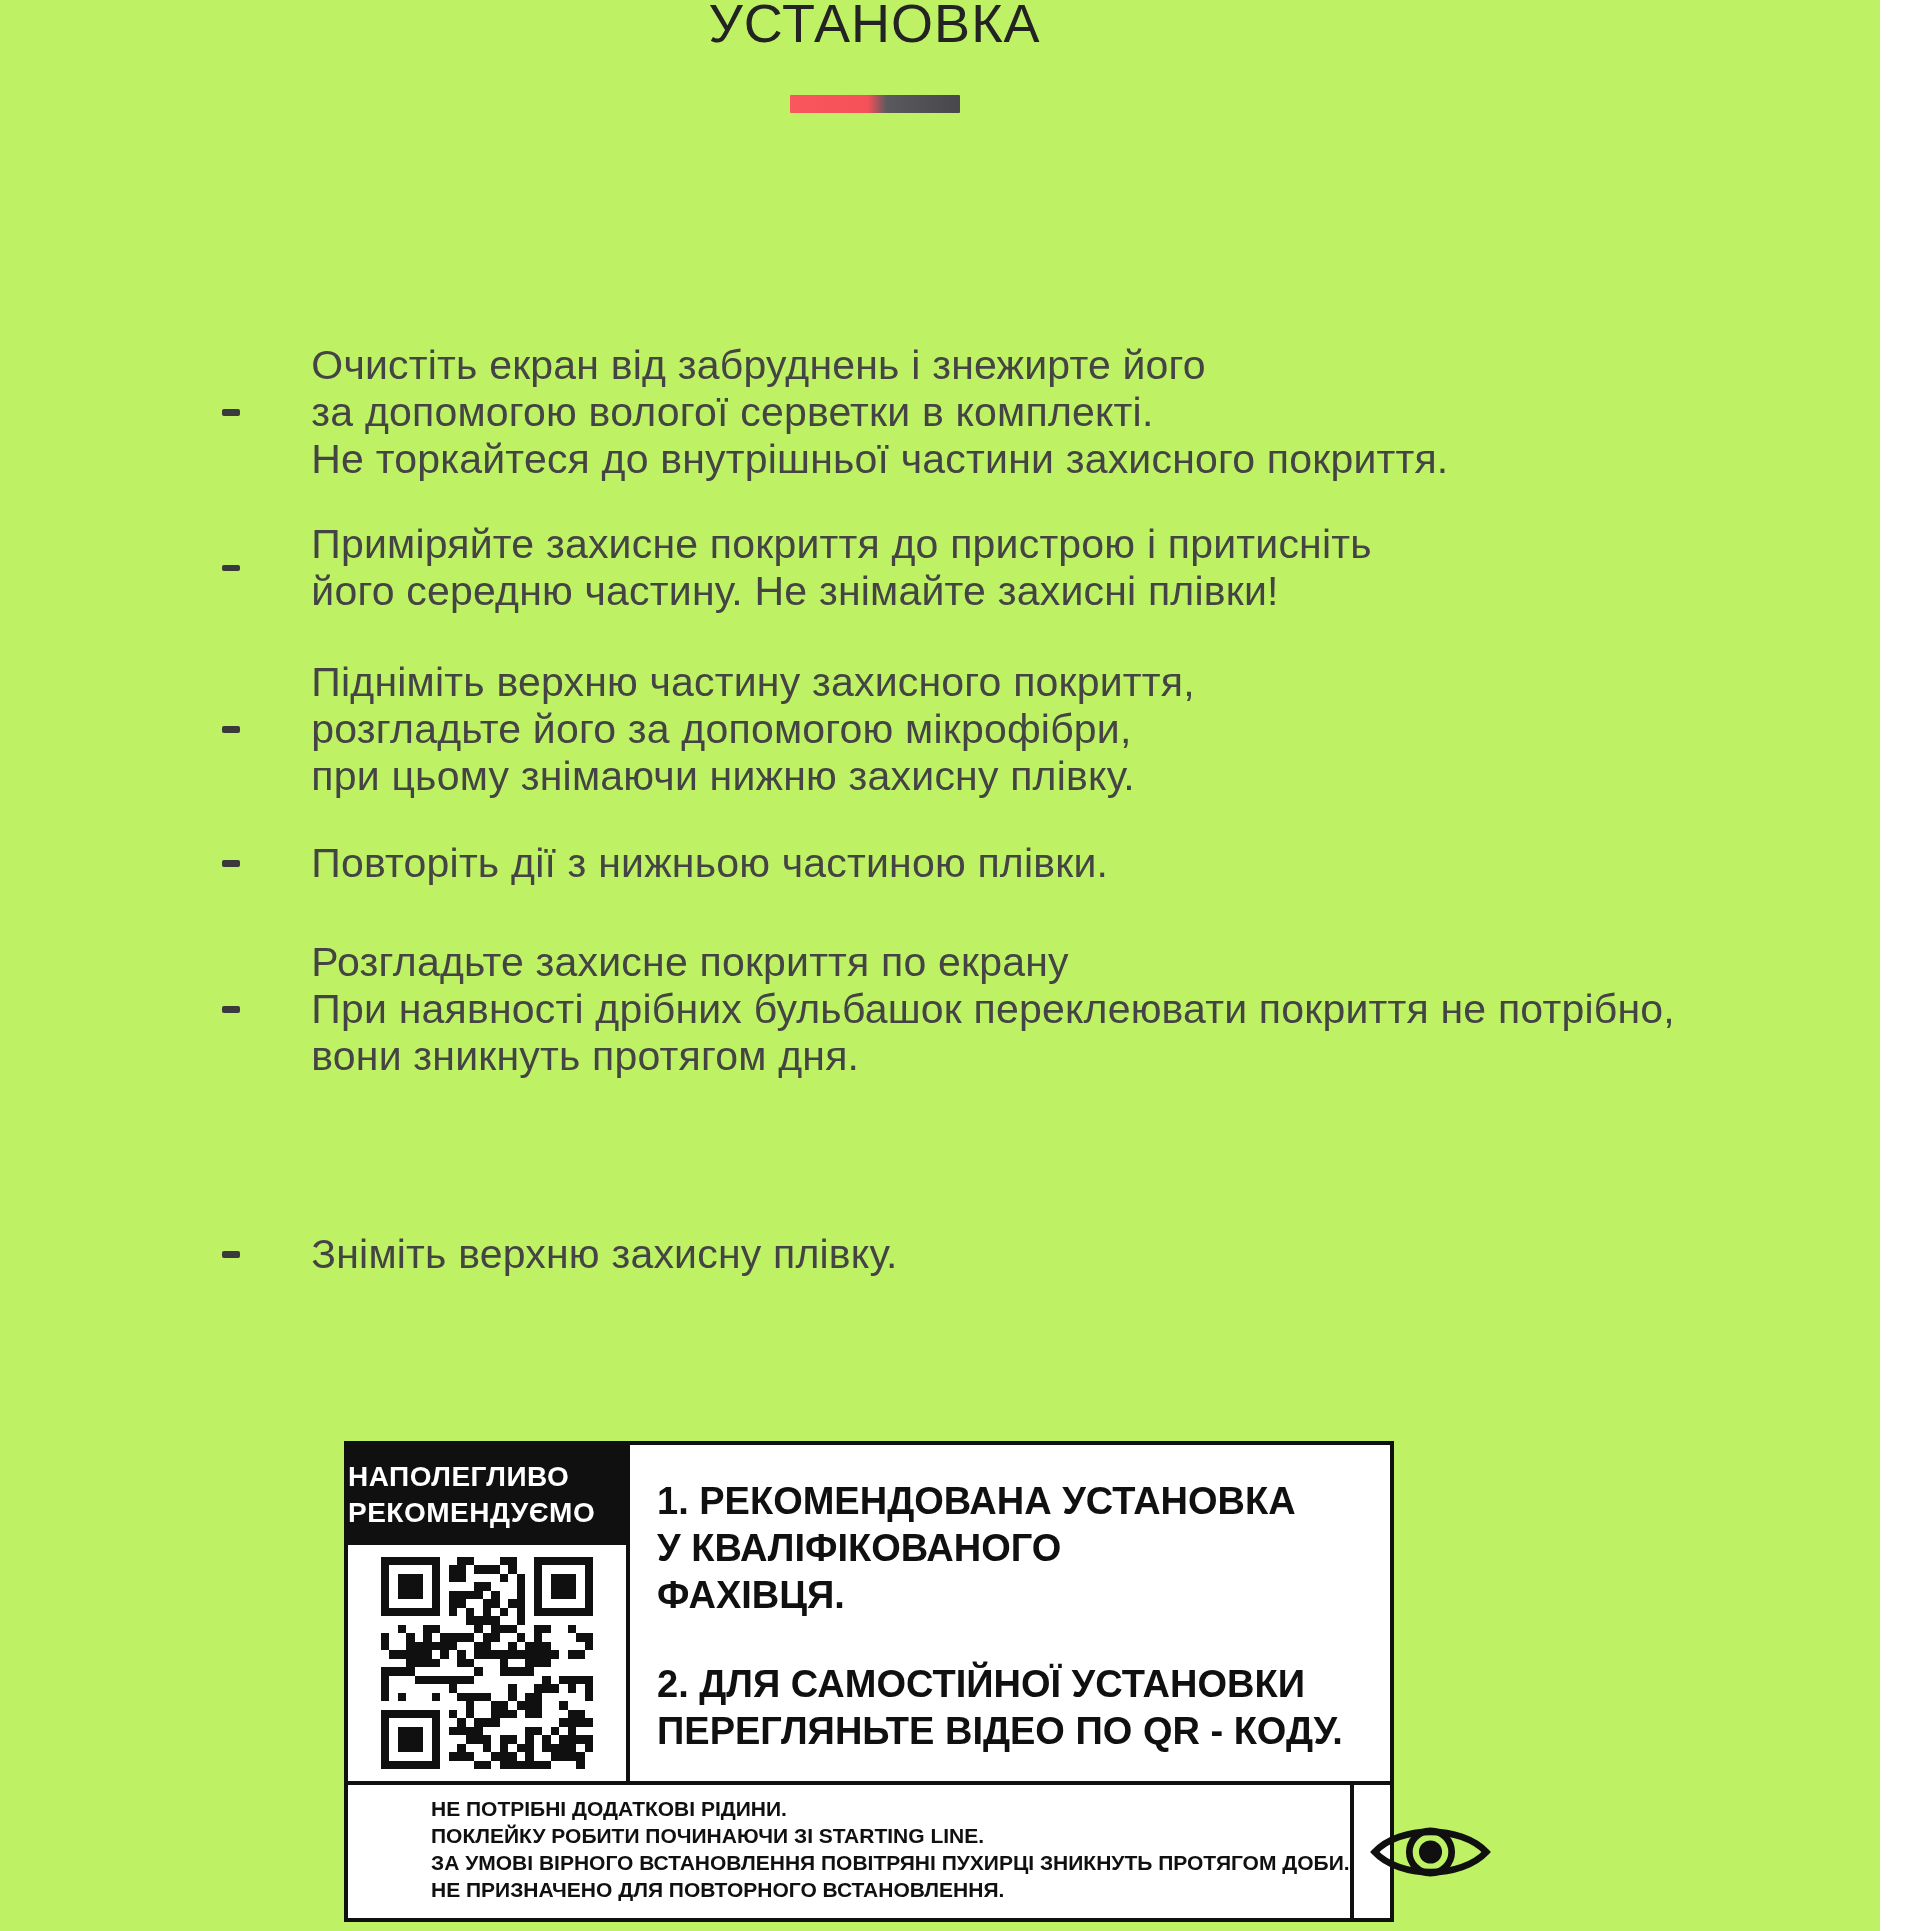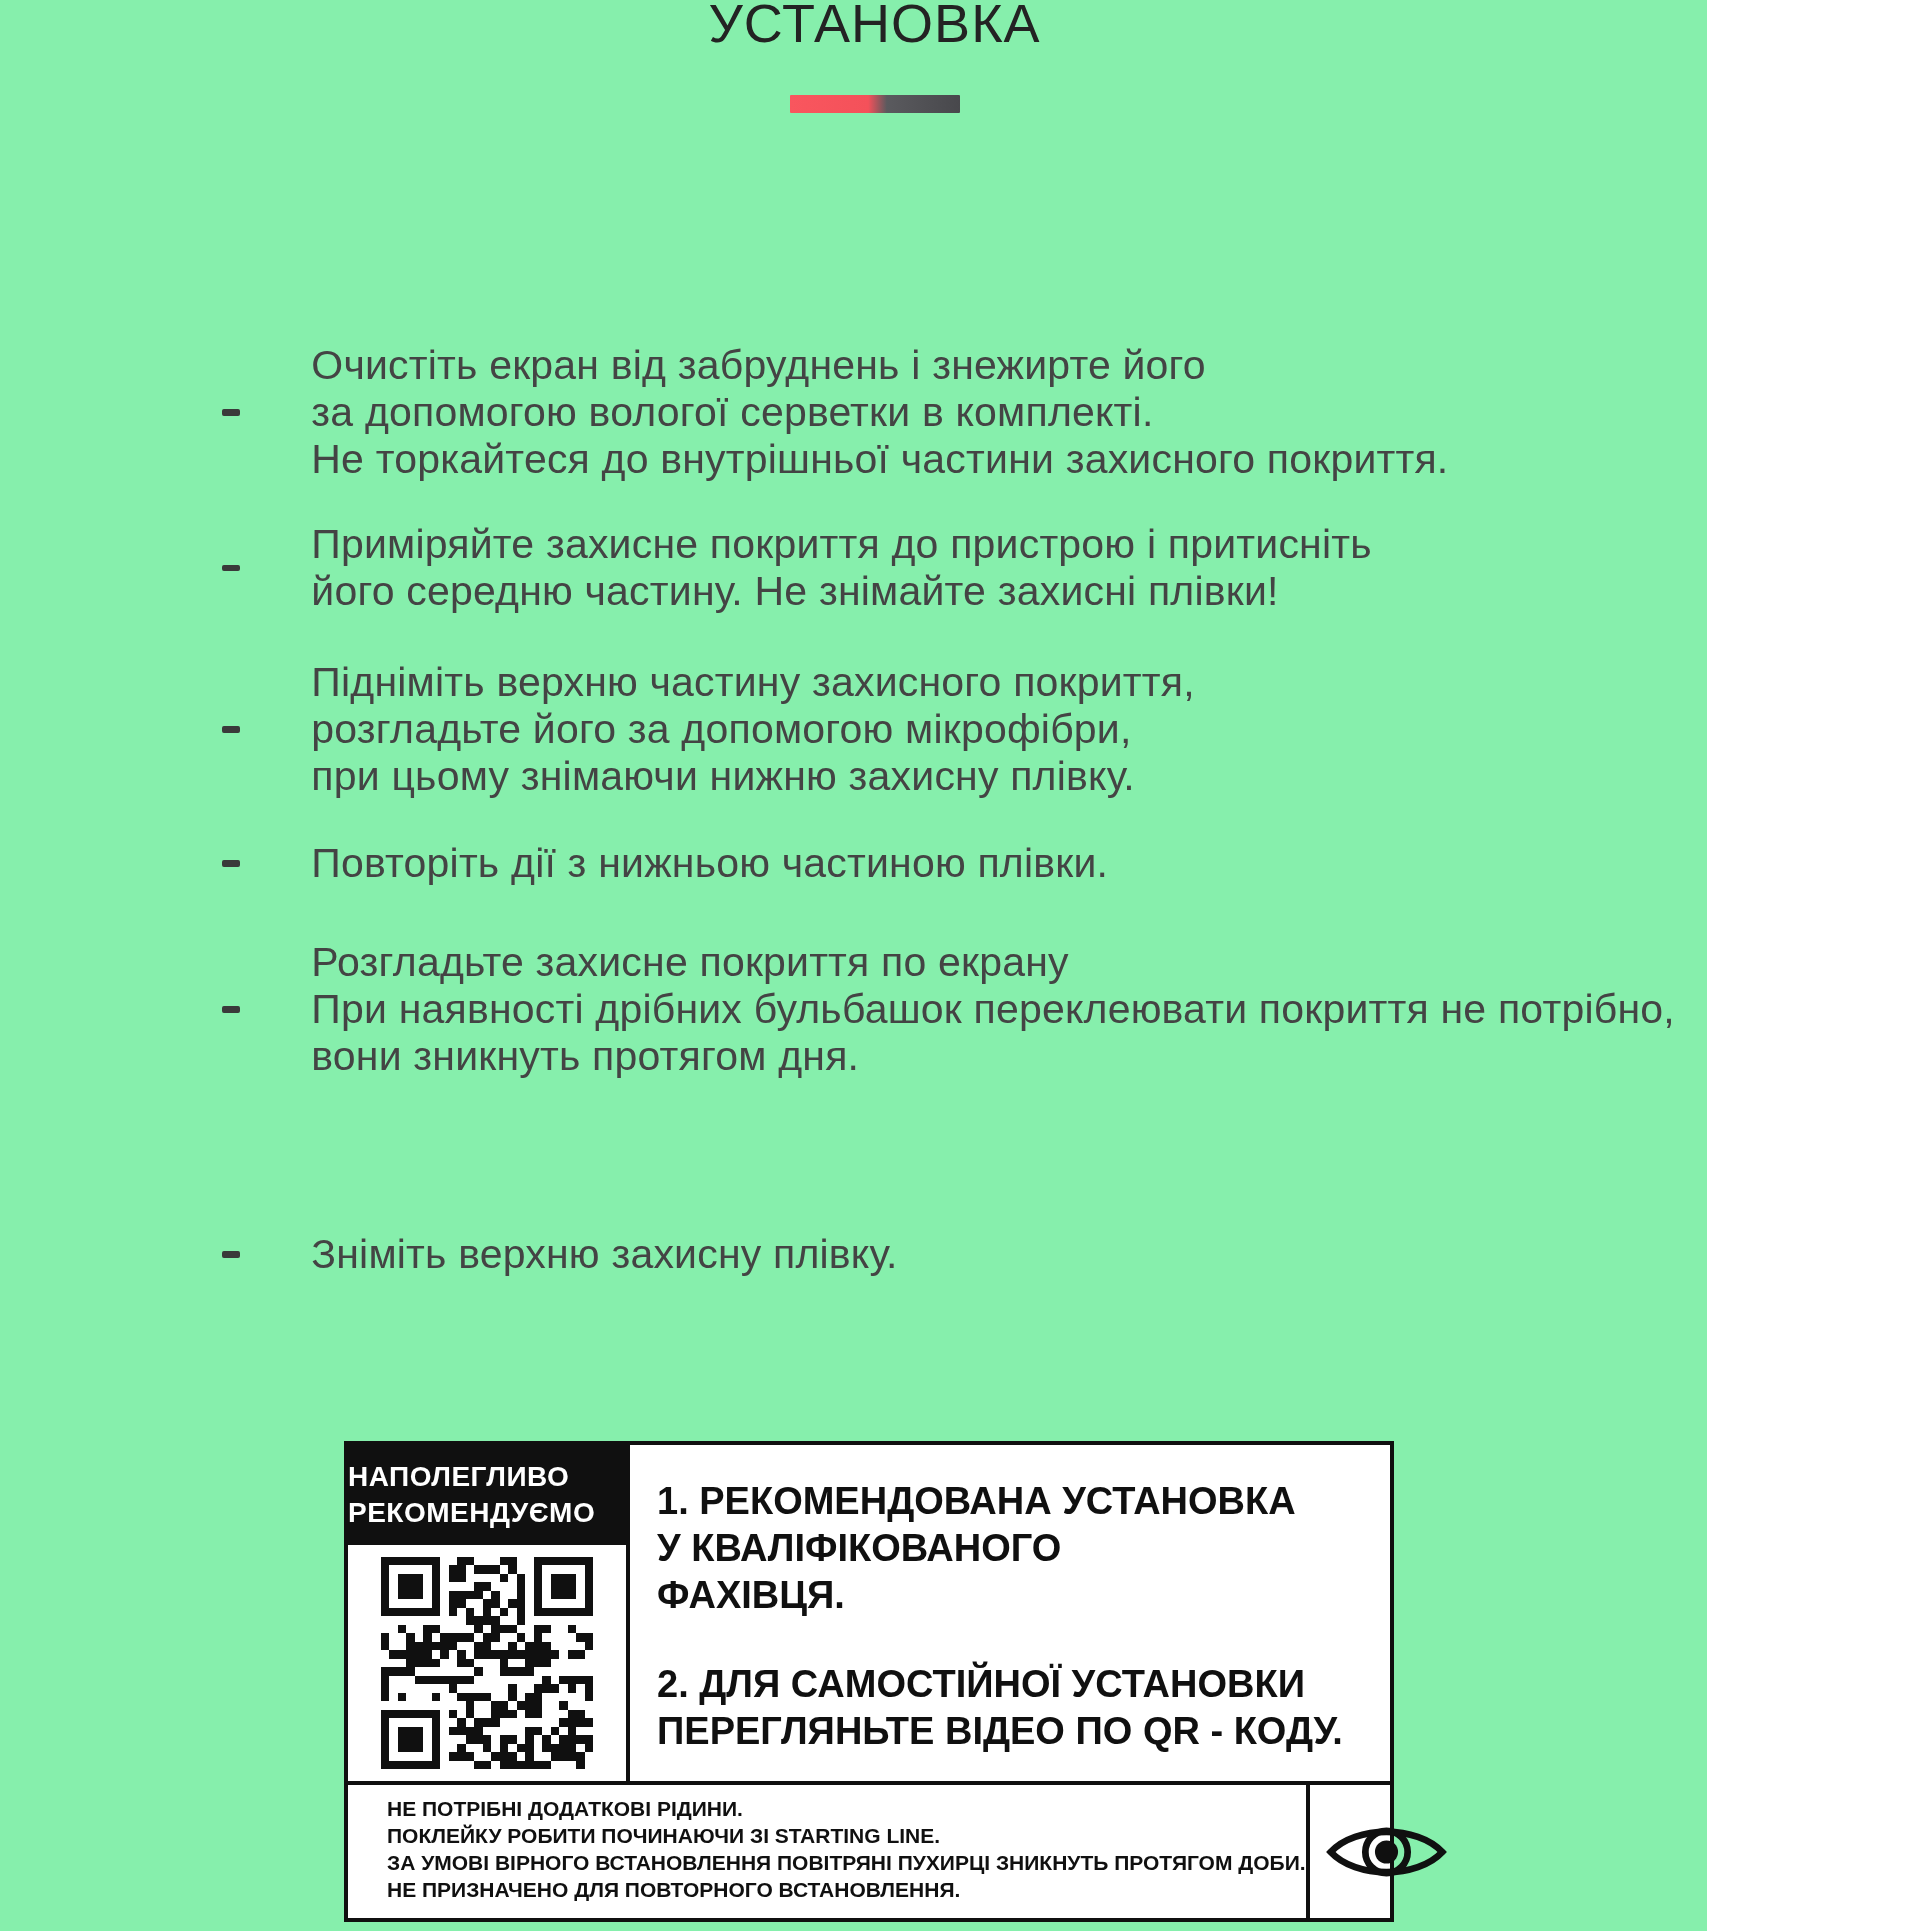--- a/index.html
+++ b/index.html
@@ -1,16 +1,16 @@
 <!DOCTYPE html>
 <html><head>
 <meta charset="utf-8">
 <style>
   html,body{margin:0;padding:0;background:#ffffff;}
-  .page{position:relative;width:1707px;height:1931px;background:#86efac;overflow:hidden;
+  .page{position:relative;width:1880px;height:1931px;background:#bef264;overflow:hidden;
         font-family:"Liberation Sans",sans-serif;}
 
   
   .title{position:absolute;top:-5.8px;left:633px;width:483px;margin:0;text-align:center;
          font-size:54px;line-height:58px;font-weight:400;letter-spacing:1px;color:#232323;}
 
   
   .divider{position:absolute;left:790px;top:95px;width:170px;height:18.3px;
            background:linear-gradient(90deg,#f9565e 0%,#f4515a 46%,#5a5a5e 57%,#48484c 100%);
            border-radius:1px;}
@@ -27,21 +27,21 @@
   .rec-main{display:flex;flex:1;min-height:0;}
   .rec-left{width:278px;flex:0 0 278px;border-right:4.8px solid #101010;display:flex;flex-direction:column;}
   .rec-header{background:#101010;color:#ffffff;height:100px;flex:0 0 100px;display:flex;flex-direction:column;
               justify-content:center;font-weight:bold;font-size:28px;line-height:36px;
               letter-spacing:0.5px;}
   .qr-wrap{flex:1;display:flex;align-items:center;justify-content:center;}
   .qr-wrap svg{width:212px;height:212px;shape-rendering:crispEdges;}
   .rec-right{flex:1;padding:33px 15.4px 0 27px;font-weight:bold;font-size:38px;line-height:47px;color:#101010;}
   .rec-right div{white-space:nowrap;}
   .rec-item2{margin-top:42px;}
-  .rec-footer{height:133px;flex:0 0 133px;border-top:4.8px solid #101010;display:flex;}
+  .rec-footer{height:133px;flex:0 0 133px;border-top:4.8px solid #101010;display:flex;padding-left:44px;}
   .footnotes{flex:1;padding:9.7px 0 0 39px;font-weight:bold;font-size:21px;line-height:27px;color:#101010;}
   .footnotes div{white-space:nowrap;}
   .eye-cell{width:154px;flex:0 0 154px;border-left:4.8px solid #101010;display:flex;
             align-items:center;justify-content:center;}
 </style>
 </head>
 <body>
 
 <div class="page">
 

